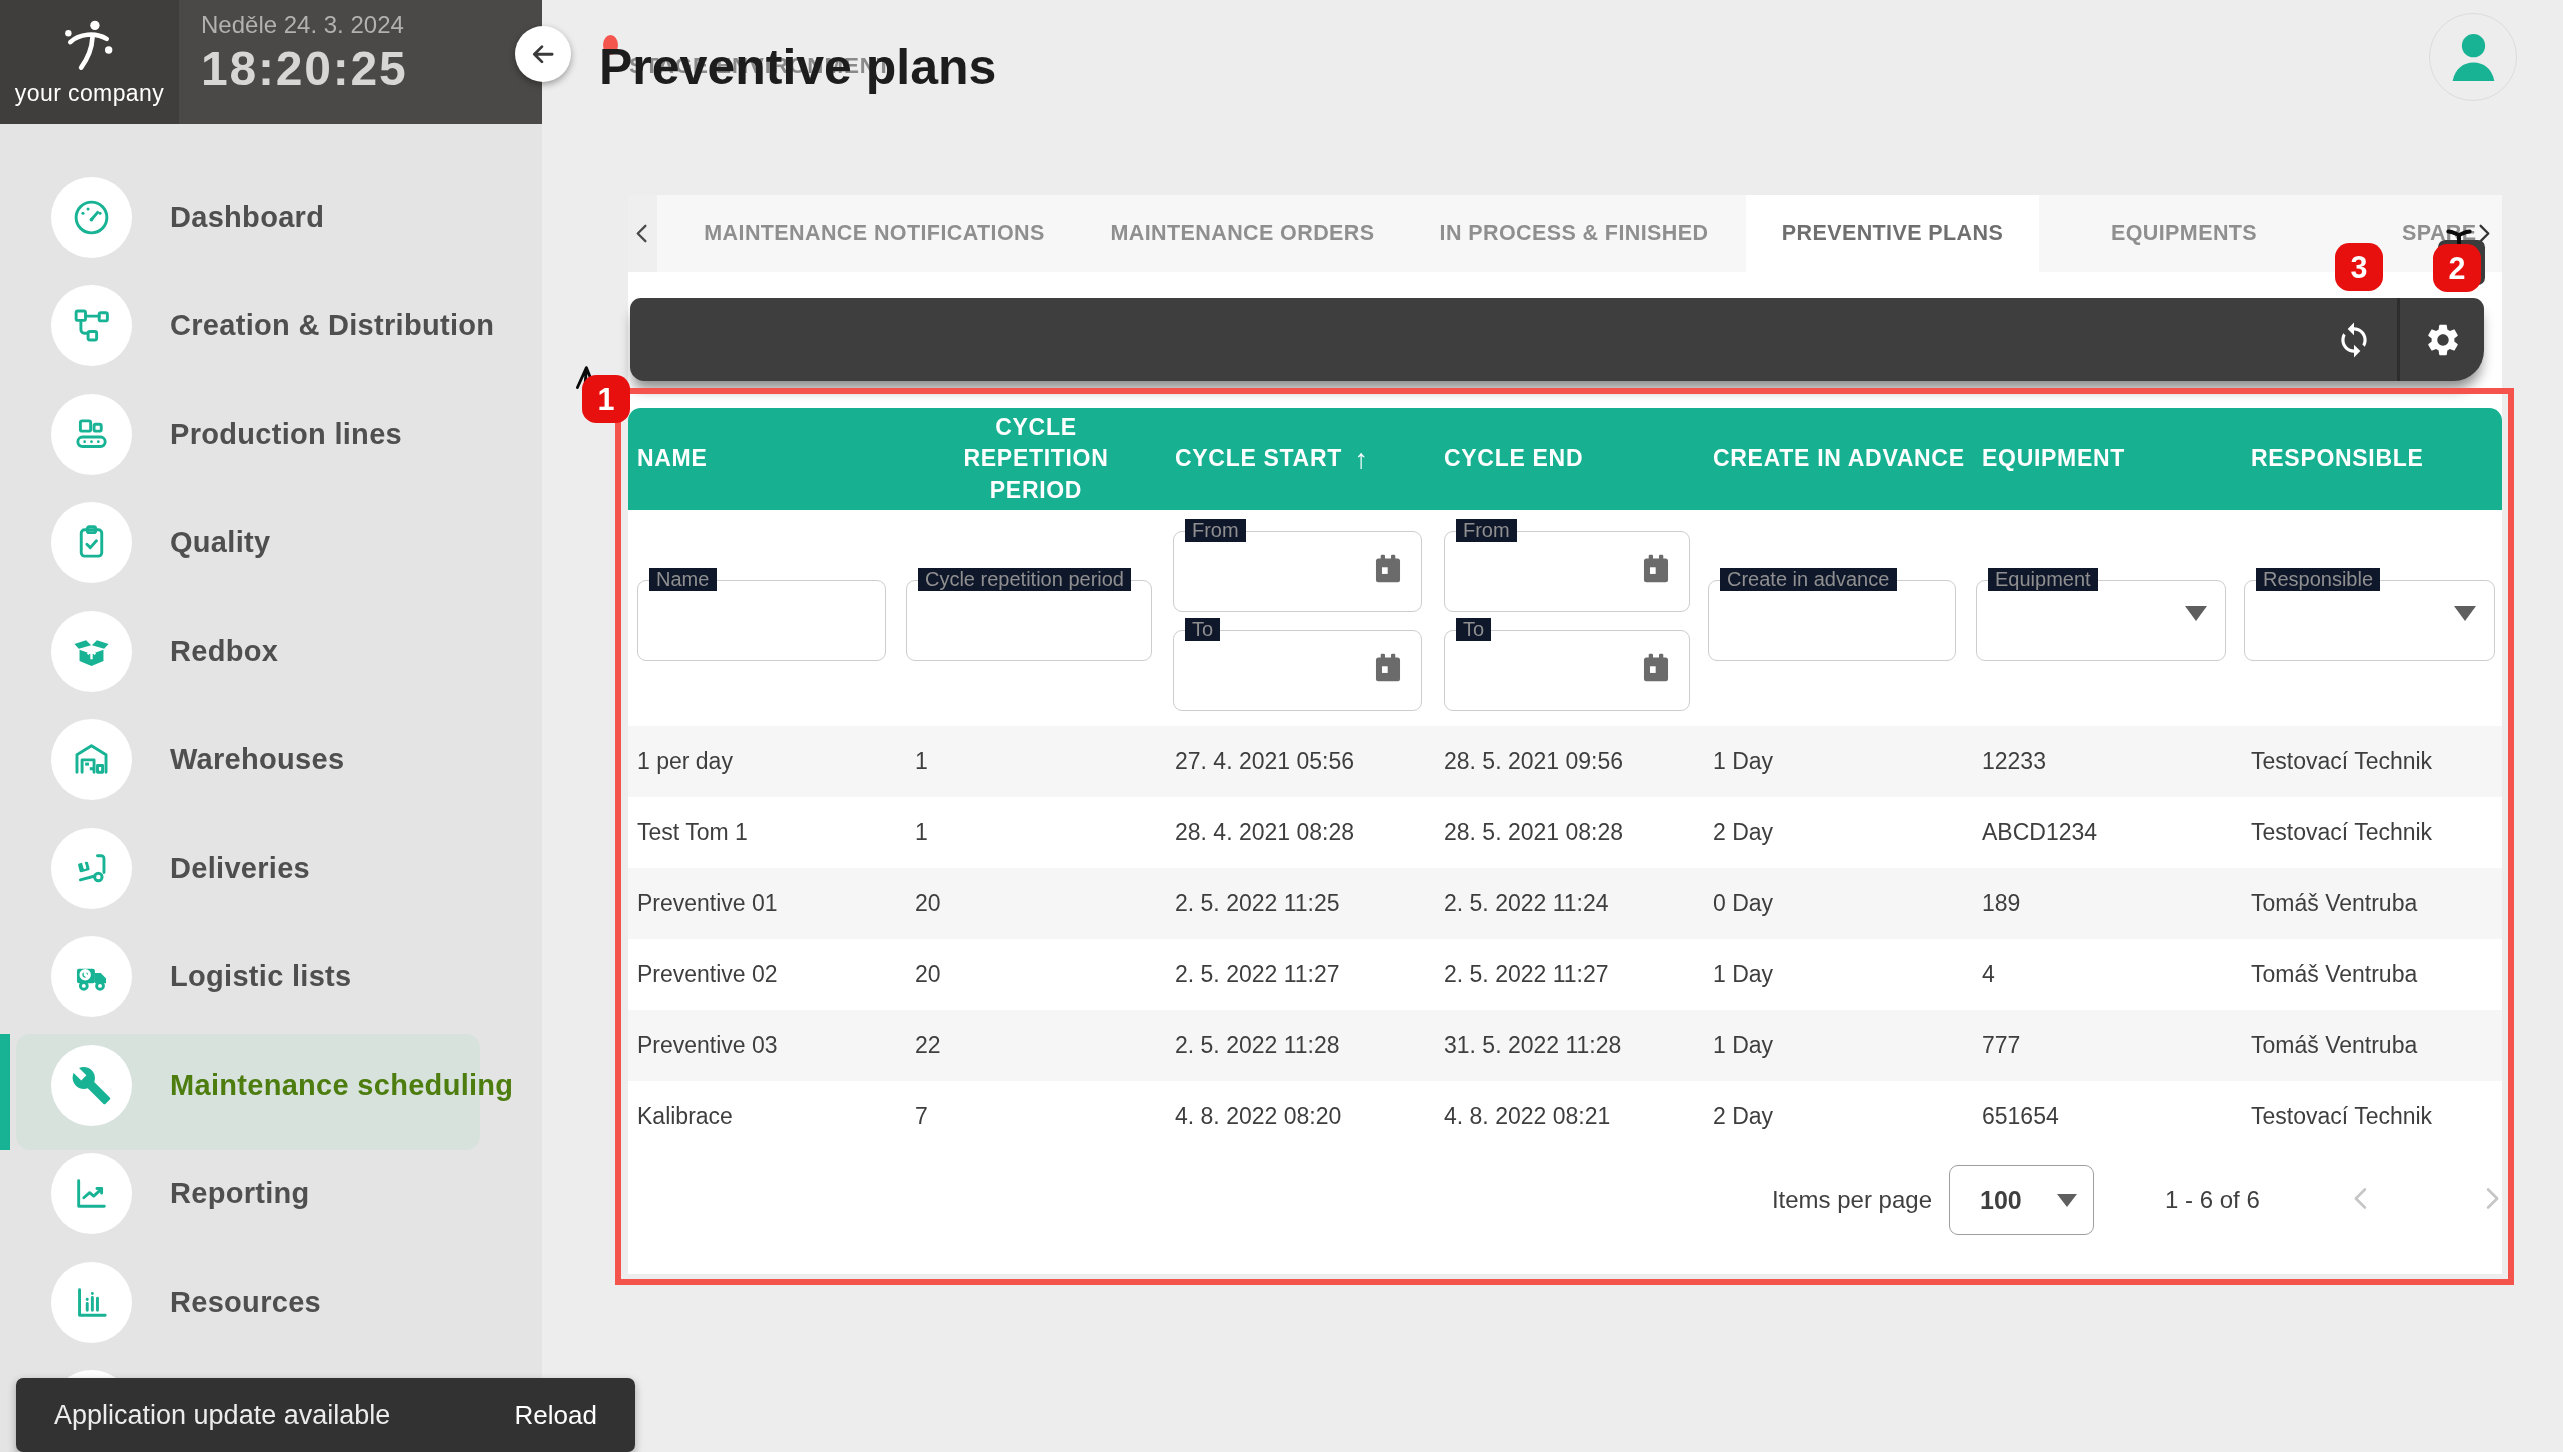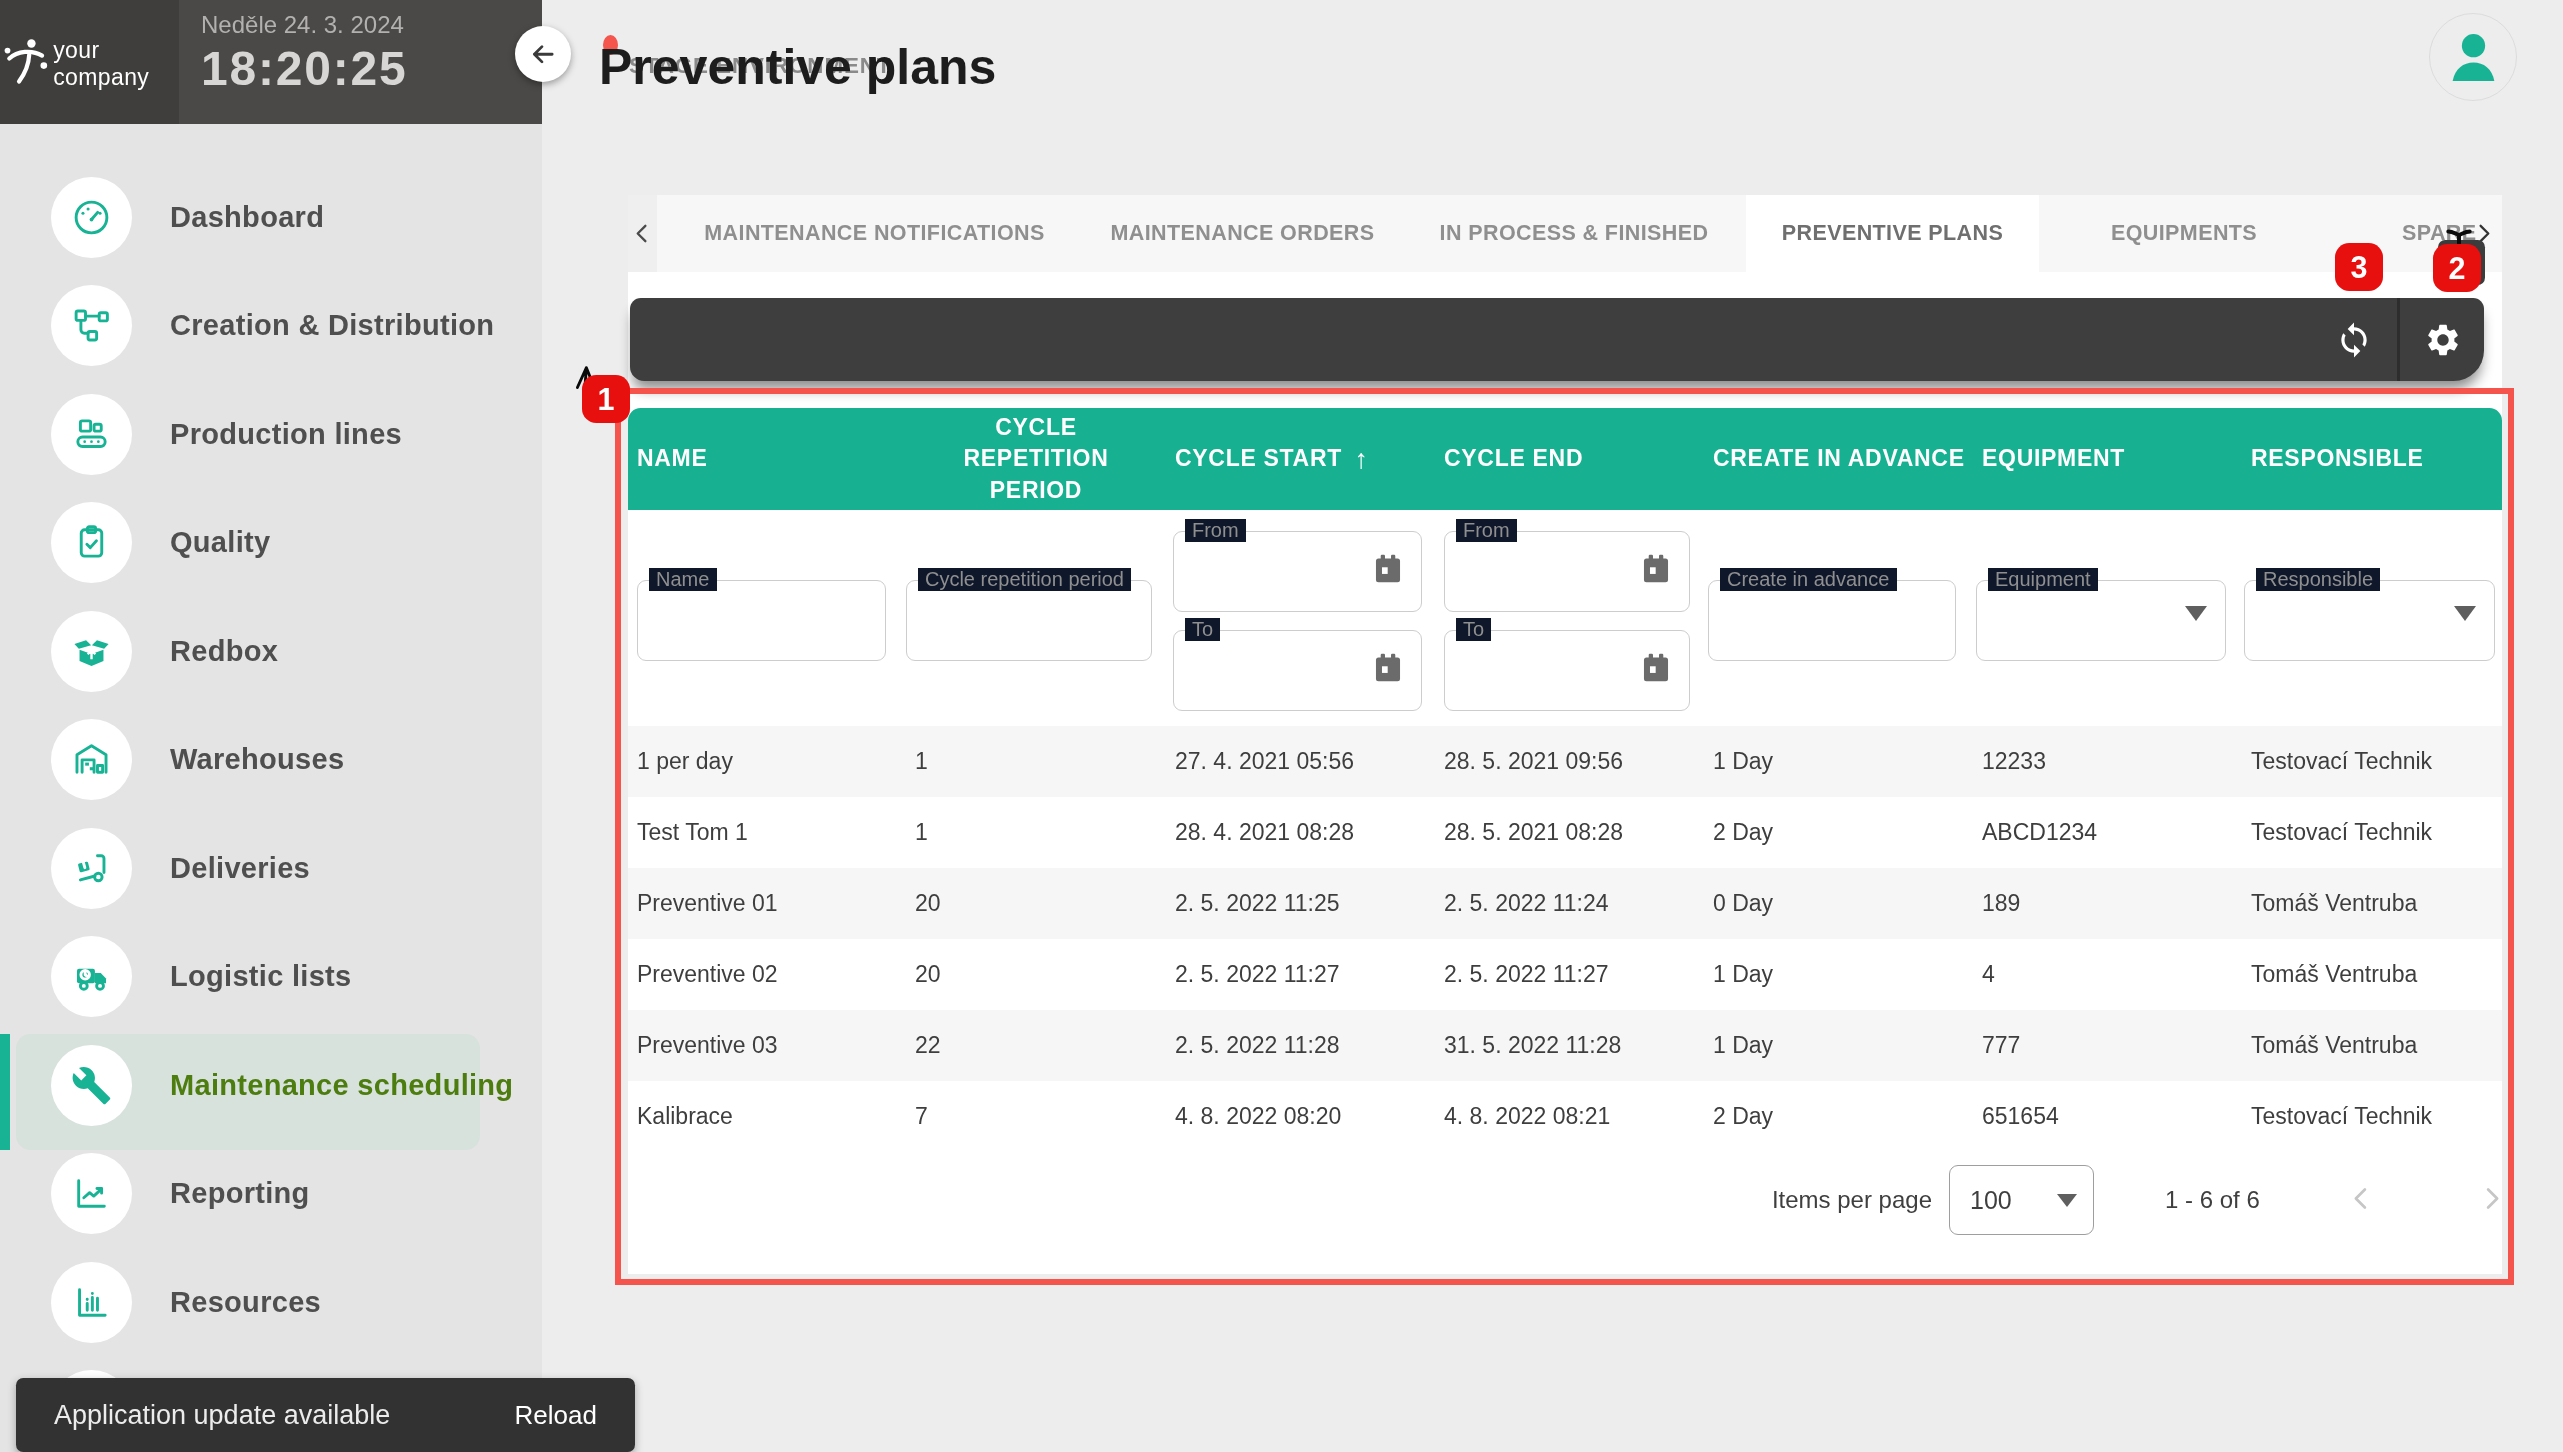--- a/index.html
+++ b/index.html
@@ -1,21 +1,21 @@
 <!DOCTYPE html>
 <html style="font-size:14.3px"><head>
 <meta charset="utf-8">
 <style>
   html,body{margin:0;padding:0;background:#ededed;}
   #app{position:relative;width:2563px;height:1453px;background:#ededed;
        font-family:"Liberation Sans",sans-serif;overflow:hidden;}
   
   .topbar{position:absolute;left:0;top:0;width:542px;height:124px;background:#4b4947;}
   .logo-block{position:absolute;left:0;top:0;width:179px;height:124px;background:#403e3c;
-              display:flex;flex-direction:row;align-items:center;justify-content:center;}
+              display:flex;flex-direction:column;align-items:center;justify-content:center;}
   .brand{color:#fff;font-size:23px;margin-top:3.6px;letter-spacing:0.4px;}
   .datetime{position:absolute;left:201px;top:10.8px;}
   .date{color:#b3b1af;font-size:24px;}
   .time{color:#d8d6d4;font-size:48px;font-weight:bold;letter-spacing:1.8px;margin-top:1.8px;}
   .back-btn{position:absolute;left:515px;top:26px;width:56px;height:56px;border-radius:50%;
             background:#fff;box-shadow:0 2.7px 7.2px rgba(0,0,0,.35);display:flex;align-items:center;justify-content:center;cursor:pointer;}
   
   .env-row{position:absolute;left:603px;top:11.7px;display:flex;align-items:center;gap:10.8px;}
   .env-dot{width:15.2px;height:20px;border-radius:50%;background:#f4564e;}
   .env-text{color:#8a8a8a;font-size:22.4px;font-weight:bold;letter-spacing:0.9px;margin-top:41px;}
@@ -67,21 +67,21 @@
   .fidrop{position:absolute;right:18px;top:25px;width:0;height:0;border-left:11.7px solid transparent;
           border-right:11.7px solid transparent;border-top:15.2px solid #5f5f5f;}
   .rows{position:absolute;left:628px;top:726px;width:1874px;}
   .trow{height:71px;cursor:pointer;}
   .trow.odd{background:#f6f6f6;}
   .td{display:flex;align-items:center;padding-left:9px;font-size:23px;color:#3e3e3e;}
   
   .pag-label{position:absolute;left:1771px;top:1186px;width:161px;text-align:right;font-size:24px;color:#3f3f3f;}
   .pag-select{position:absolute;left:1949px;top:1165px;width:145px;height:70px;border:1.8px solid #9e9e9e;
               border-radius:9px;background:#fff;display:flex;align-items:center;cursor:pointer;box-sizing:border-box;}
-  .pag-size{font-size:25px;color:#3f3f3f;margin-left:20px;}
+  .pag-size{font-size:25px;color:#3f3f3f;margin-left:30px;font-weight:bold;}
   .pag-select .fidrop{position:static;margin-left:auto;margin-right:16px;border-left-width:10px;border-right-width:10px;border-top-width:13.5px;}
   .pag-range{position:absolute;left:2165px;top:1186px;font-size:24px;color:#3f3f3f;}
   .pag-chev{position:absolute;top:1180px;width:36px;height:36px;display:flex;align-items:center;justify-content:center;cursor:default;}
   
   .toast{position:absolute;left:16px;top:1378px;width:619px;height:74px;background:#323232;border-radius:7.2px;
          display:flex;align-items:center;padding:0 38px;box-sizing:border-box;box-shadow:0 3.6px 9px rgba(0,0,0,.3);}
   .toast-msg{color:#ececec;font-size:27px;}
   .toast-action{margin-left:auto;color:#fff;font-size:26px;cursor:pointer;}
   svg{display:block;}
 </style>

